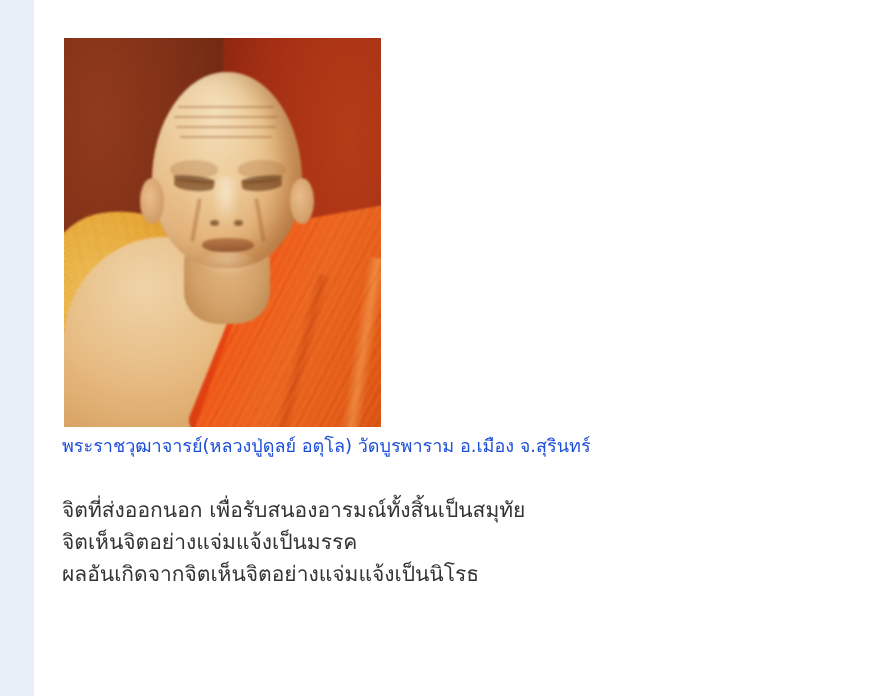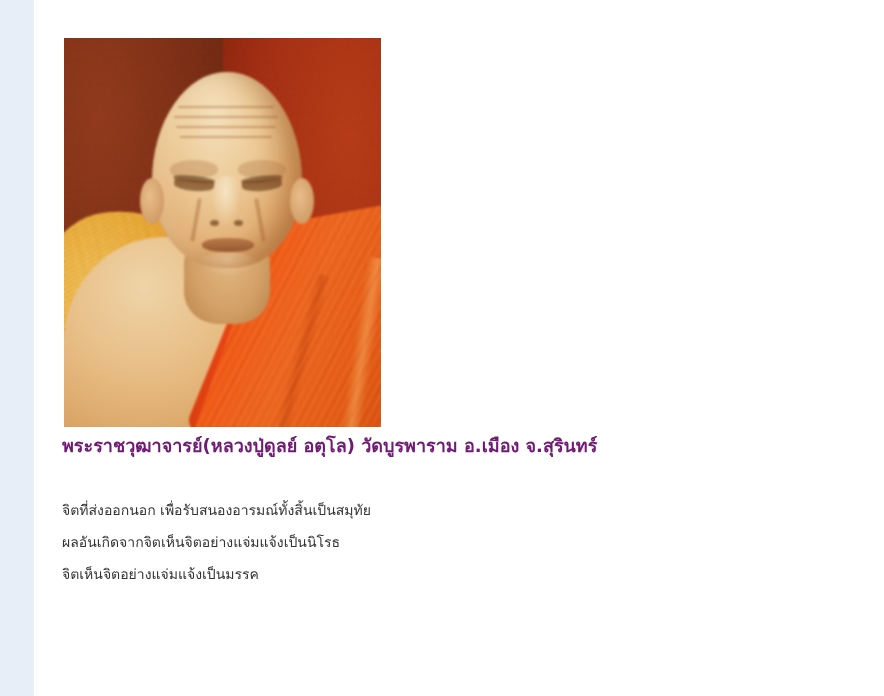--- a/index.html
+++ b/index.html
@@ -344,35 +344,35 @@
     pointer-events: none;
     backdrop-filter: blur(1.1px);
   }
 
   
   .caption {
     position: absolute;
     left: 28px;   
     top: 434px;
     font-size: 18px;
-    font-weight: bold;
-    color: #701a75;
+    font-weight: normal;
+    color: #1d4ed8;
     letter-spacing: 0;
     white-space: nowrap;
     line-height: 24px;
   }
 
   .verse {
     position: absolute;
     left: 28px;
     top: 494px;
     width: 700px;
   }
   .verse-line {
-    font-size: 14px;
+    font-size: 21px;
     color: #333333;
     line-height: 32px;
     white-space: nowrap;
   }
 </style>
 </head>
 <body>
 
 <div class="page">
 
@@ -430,18 +430,18 @@
 
         <div class="photo-grain"></div>
         <div class="photo-soft"></div>
       </div>
     </div>
 
     <div class="caption">พระราชวุฒาจารย์(หลวงปู่ดูลย์ อตุโล) วัดบูรพาราม อ.เมือง จ.สุรินทร์</div>
 
     <div class="verse">
       <div class="verse-line">จิตที่ส่งออกนอก เพื่อรับสนองอารมณ์ทั้งสิ้นเป็นสมุทัย</div>
+      <div class="verse-line">จิตเห็นจิตอย่างแจ่มแจ้งเป็นมรรค</div>
       <div class="verse-line">ผลอันเกิดจากจิตเห็นจิตอย่างแจ่มแจ้งเป็นนิโรธ</div>
-      <div class="verse-line">จิตเห็นจิตอย่างแจ่มแจ้งเป็นมรรค</div>
     </div>
 
   </div>
 </div>
 
 </body></html>

